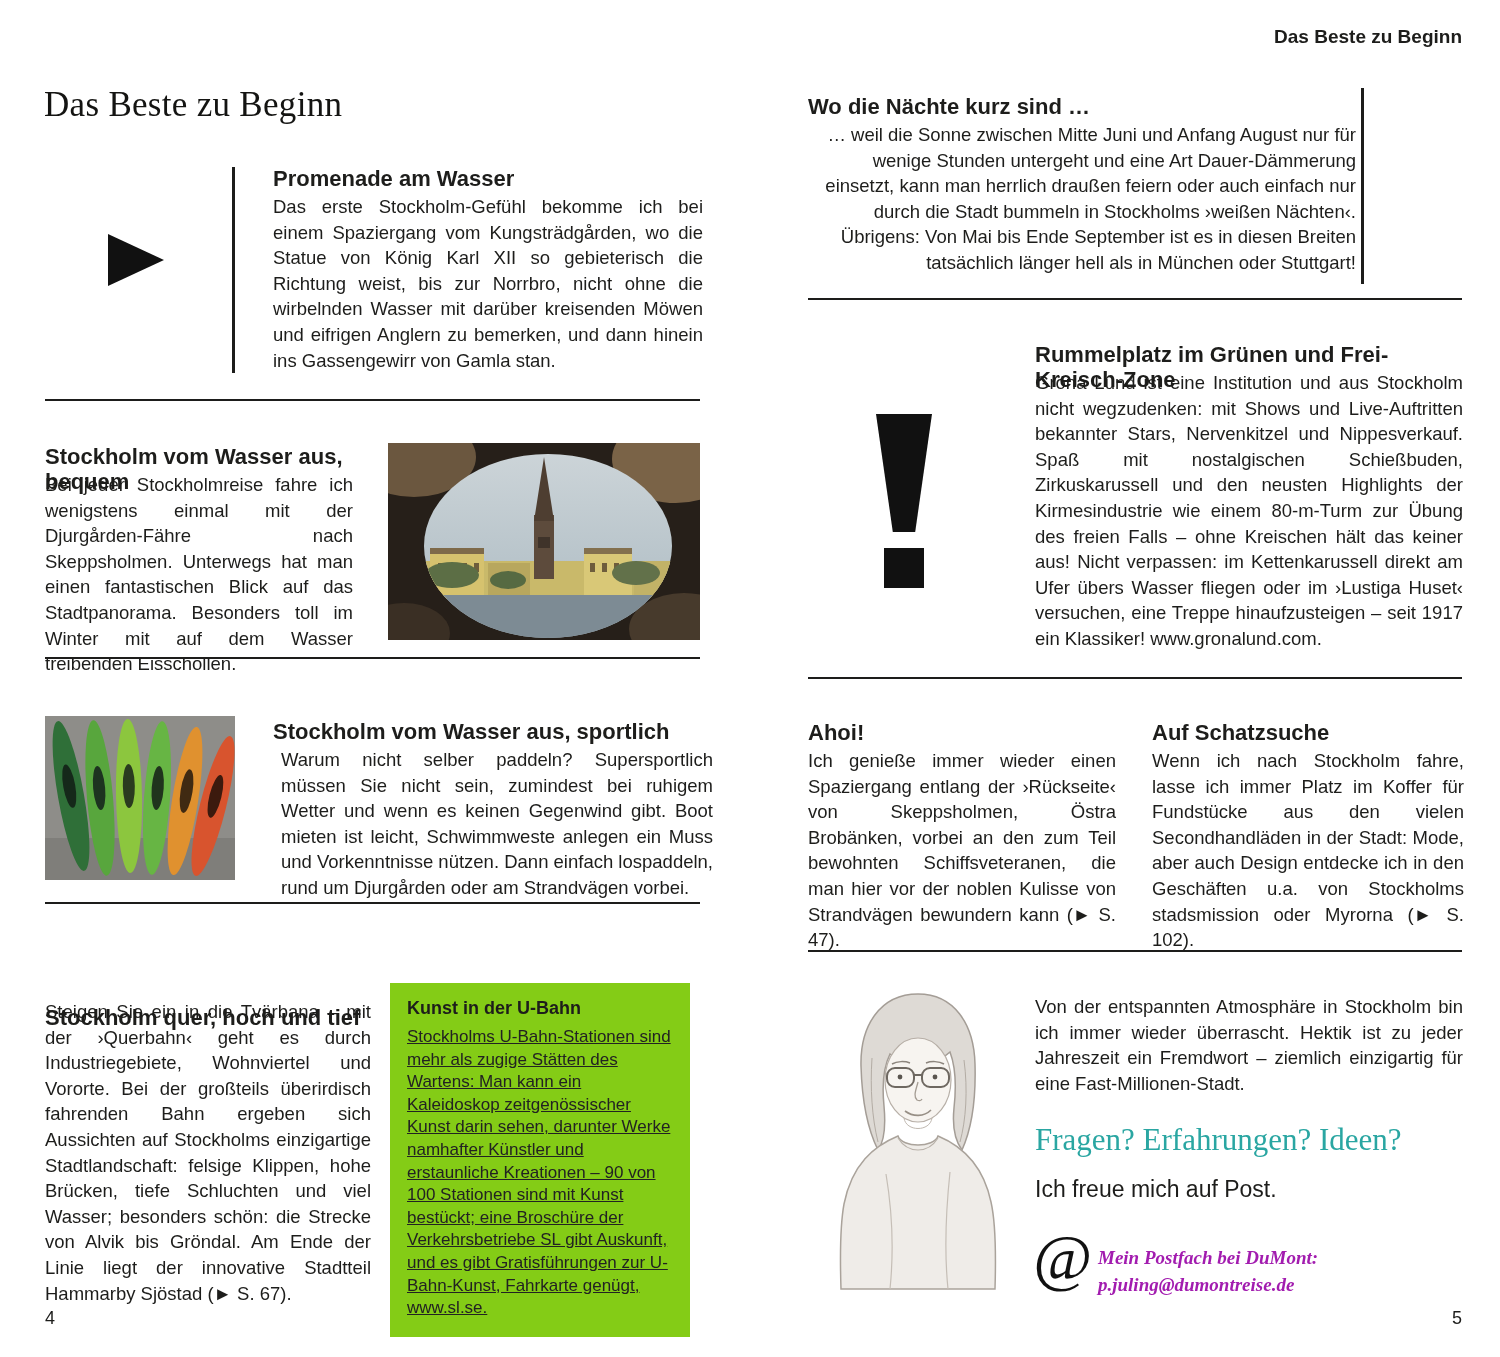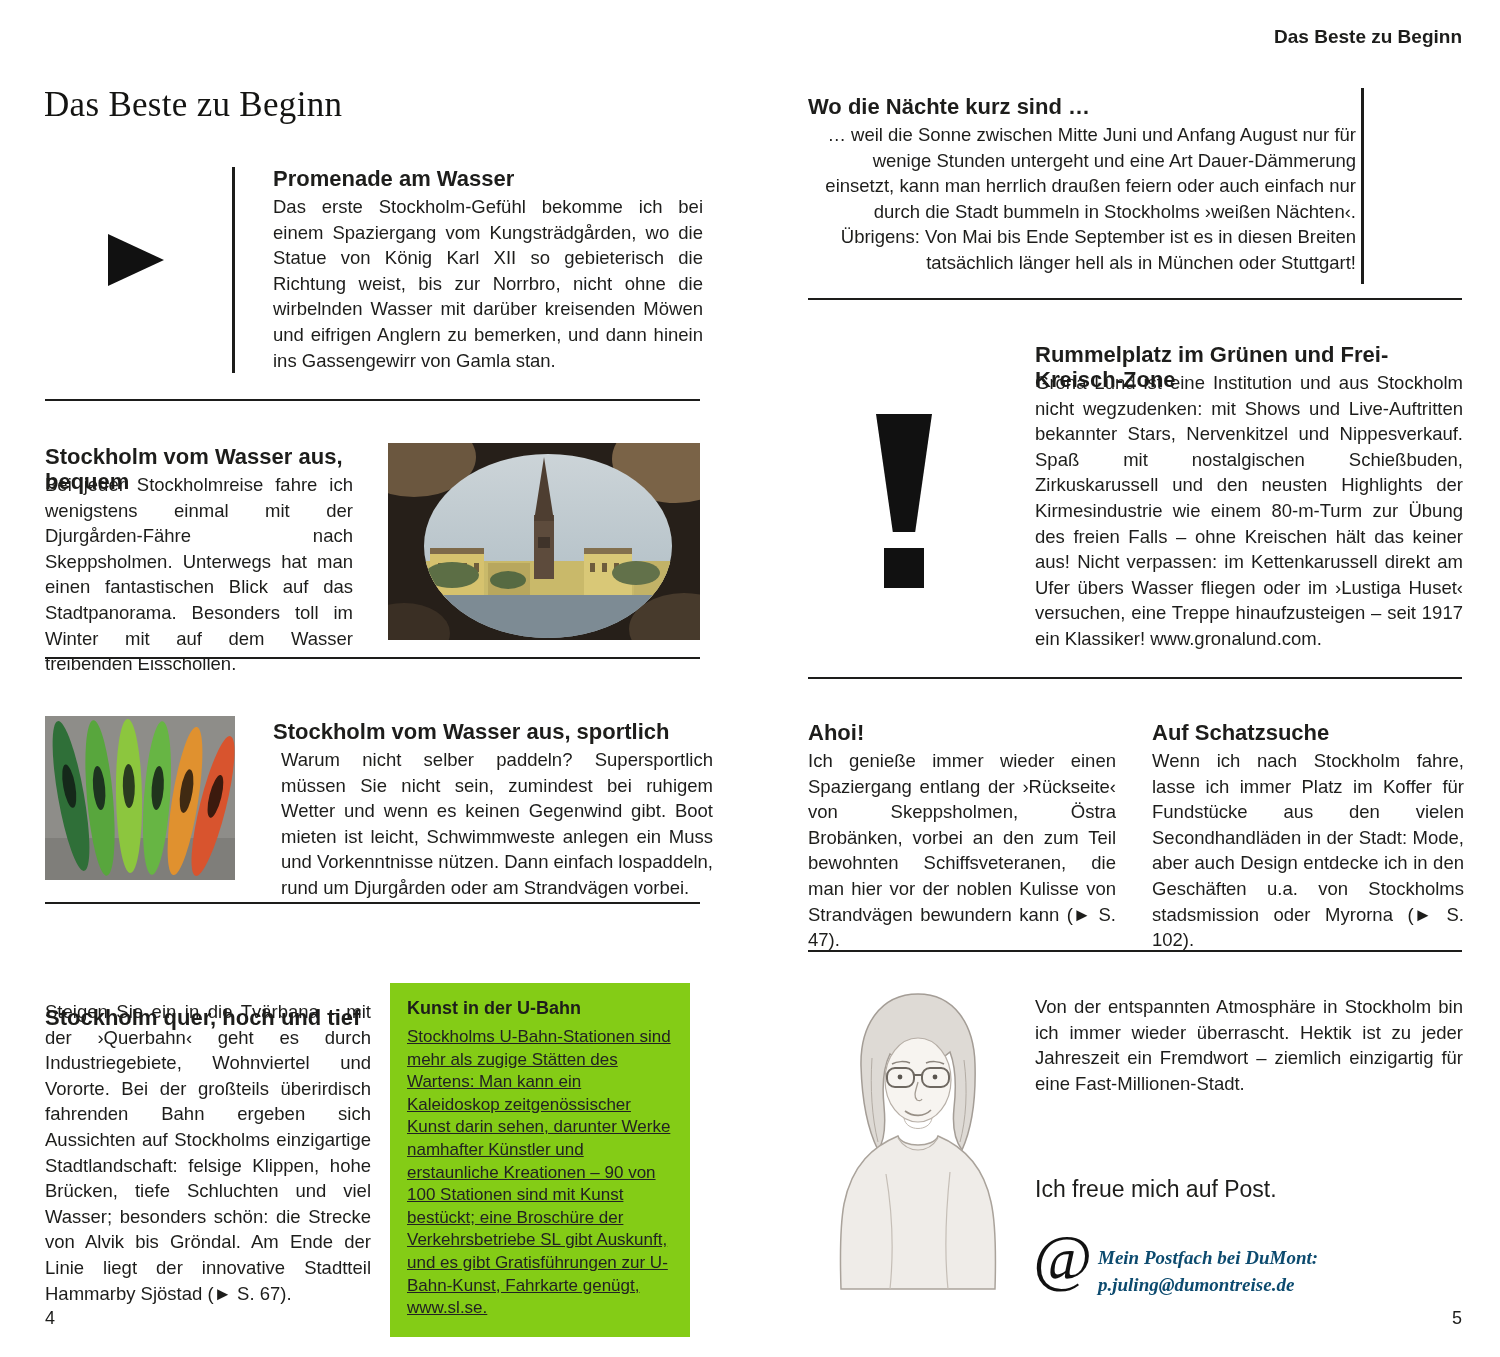--- a/index.html
+++ b/index.html
@@ -33,21 +33,21 @@
   .fragen-heading{
     font-family:"Liberation Serif",serif;font-size:31px;color:#2aa6a2;font-weight:400;
   }
   .post-line{font-size:23px;}
   .at-symbol{
     font-family:"Liberation Serif",serif;font-style:italic;font-size:64px;line-height:1;
     color:#111;
   }
   .contact-lines{
     font-family:"Liberation Serif",serif;font-style:italic;font-weight:bold;
-    font-size:19px;line-height:27px;color:#0c4a6e;
+    font-size:19px;line-height:27px;color:#a21caf;
   }
   .page-number{font-size:18px;}
   .photo{display:block;}
   svg{display:block;}
 </style>
 </head>
 <body>
 
 <div class="spread">
 
@@ -202,20 +202,21 @@
       <path d="M76,140 C78,154 102,154 104,140" fill="none" stroke="#c0b8b0" stroke-width="1"></path>
       <path d="M70,158 C46,168 24,186 16,226 C12,248 12,280 13,311 L167,311 C168,278 168,246 163,224 C155,186 134,168 110,158 C106,170 74,170 70,158 Z" fill="#efece8" stroke="#aaa39b" stroke-width="1.5"></path>
       <path d="M58,196 C64,232 66,272 62,311" fill="none" stroke="#c5beb6" stroke-width="1.2"></path>
       <path d="M122,194 C118,232 116,272 120,311" fill="none" stroke="#c5beb6" stroke-width="1.2"></path>
       <path d="M70,160 C80,176 100,176 110,160" fill="none" stroke="#b8b1a9" stroke-width="1.2"></path>
     </svg>
   </div>
 
   <div class="body abs" style="left:1035px;top:994px;width:428px;">Von der entspannten Atmosphäre in Stockholm bin ich immer wieder überrascht. Hektik ist zu jeder Jahreszeit ein Fremdwort – ziemlich einzigartig für eine Fast-Millionen-Stadt.</div>
 
+  <div class="fragen-heading abs" style="left:1035px;top:1122px;width:440px;">Fragen? Erfahrungen? Ideen?</div>
 
   <div class="post-line abs" style="left:1035px;top:1176px;width:428px;">Ich freue mich auf Post.</div>
 
   <div class="at-symbol abs" style="left:1033px;top:1226px;">@</div>
 
   <div class="contact-lines abs" style="left:1098px;top:1244px;width:360px;">
     <div>Mein Postfach bei DuMont:</div>
     <div>p.juling@dumontreise.de</div>
   </div>
 

